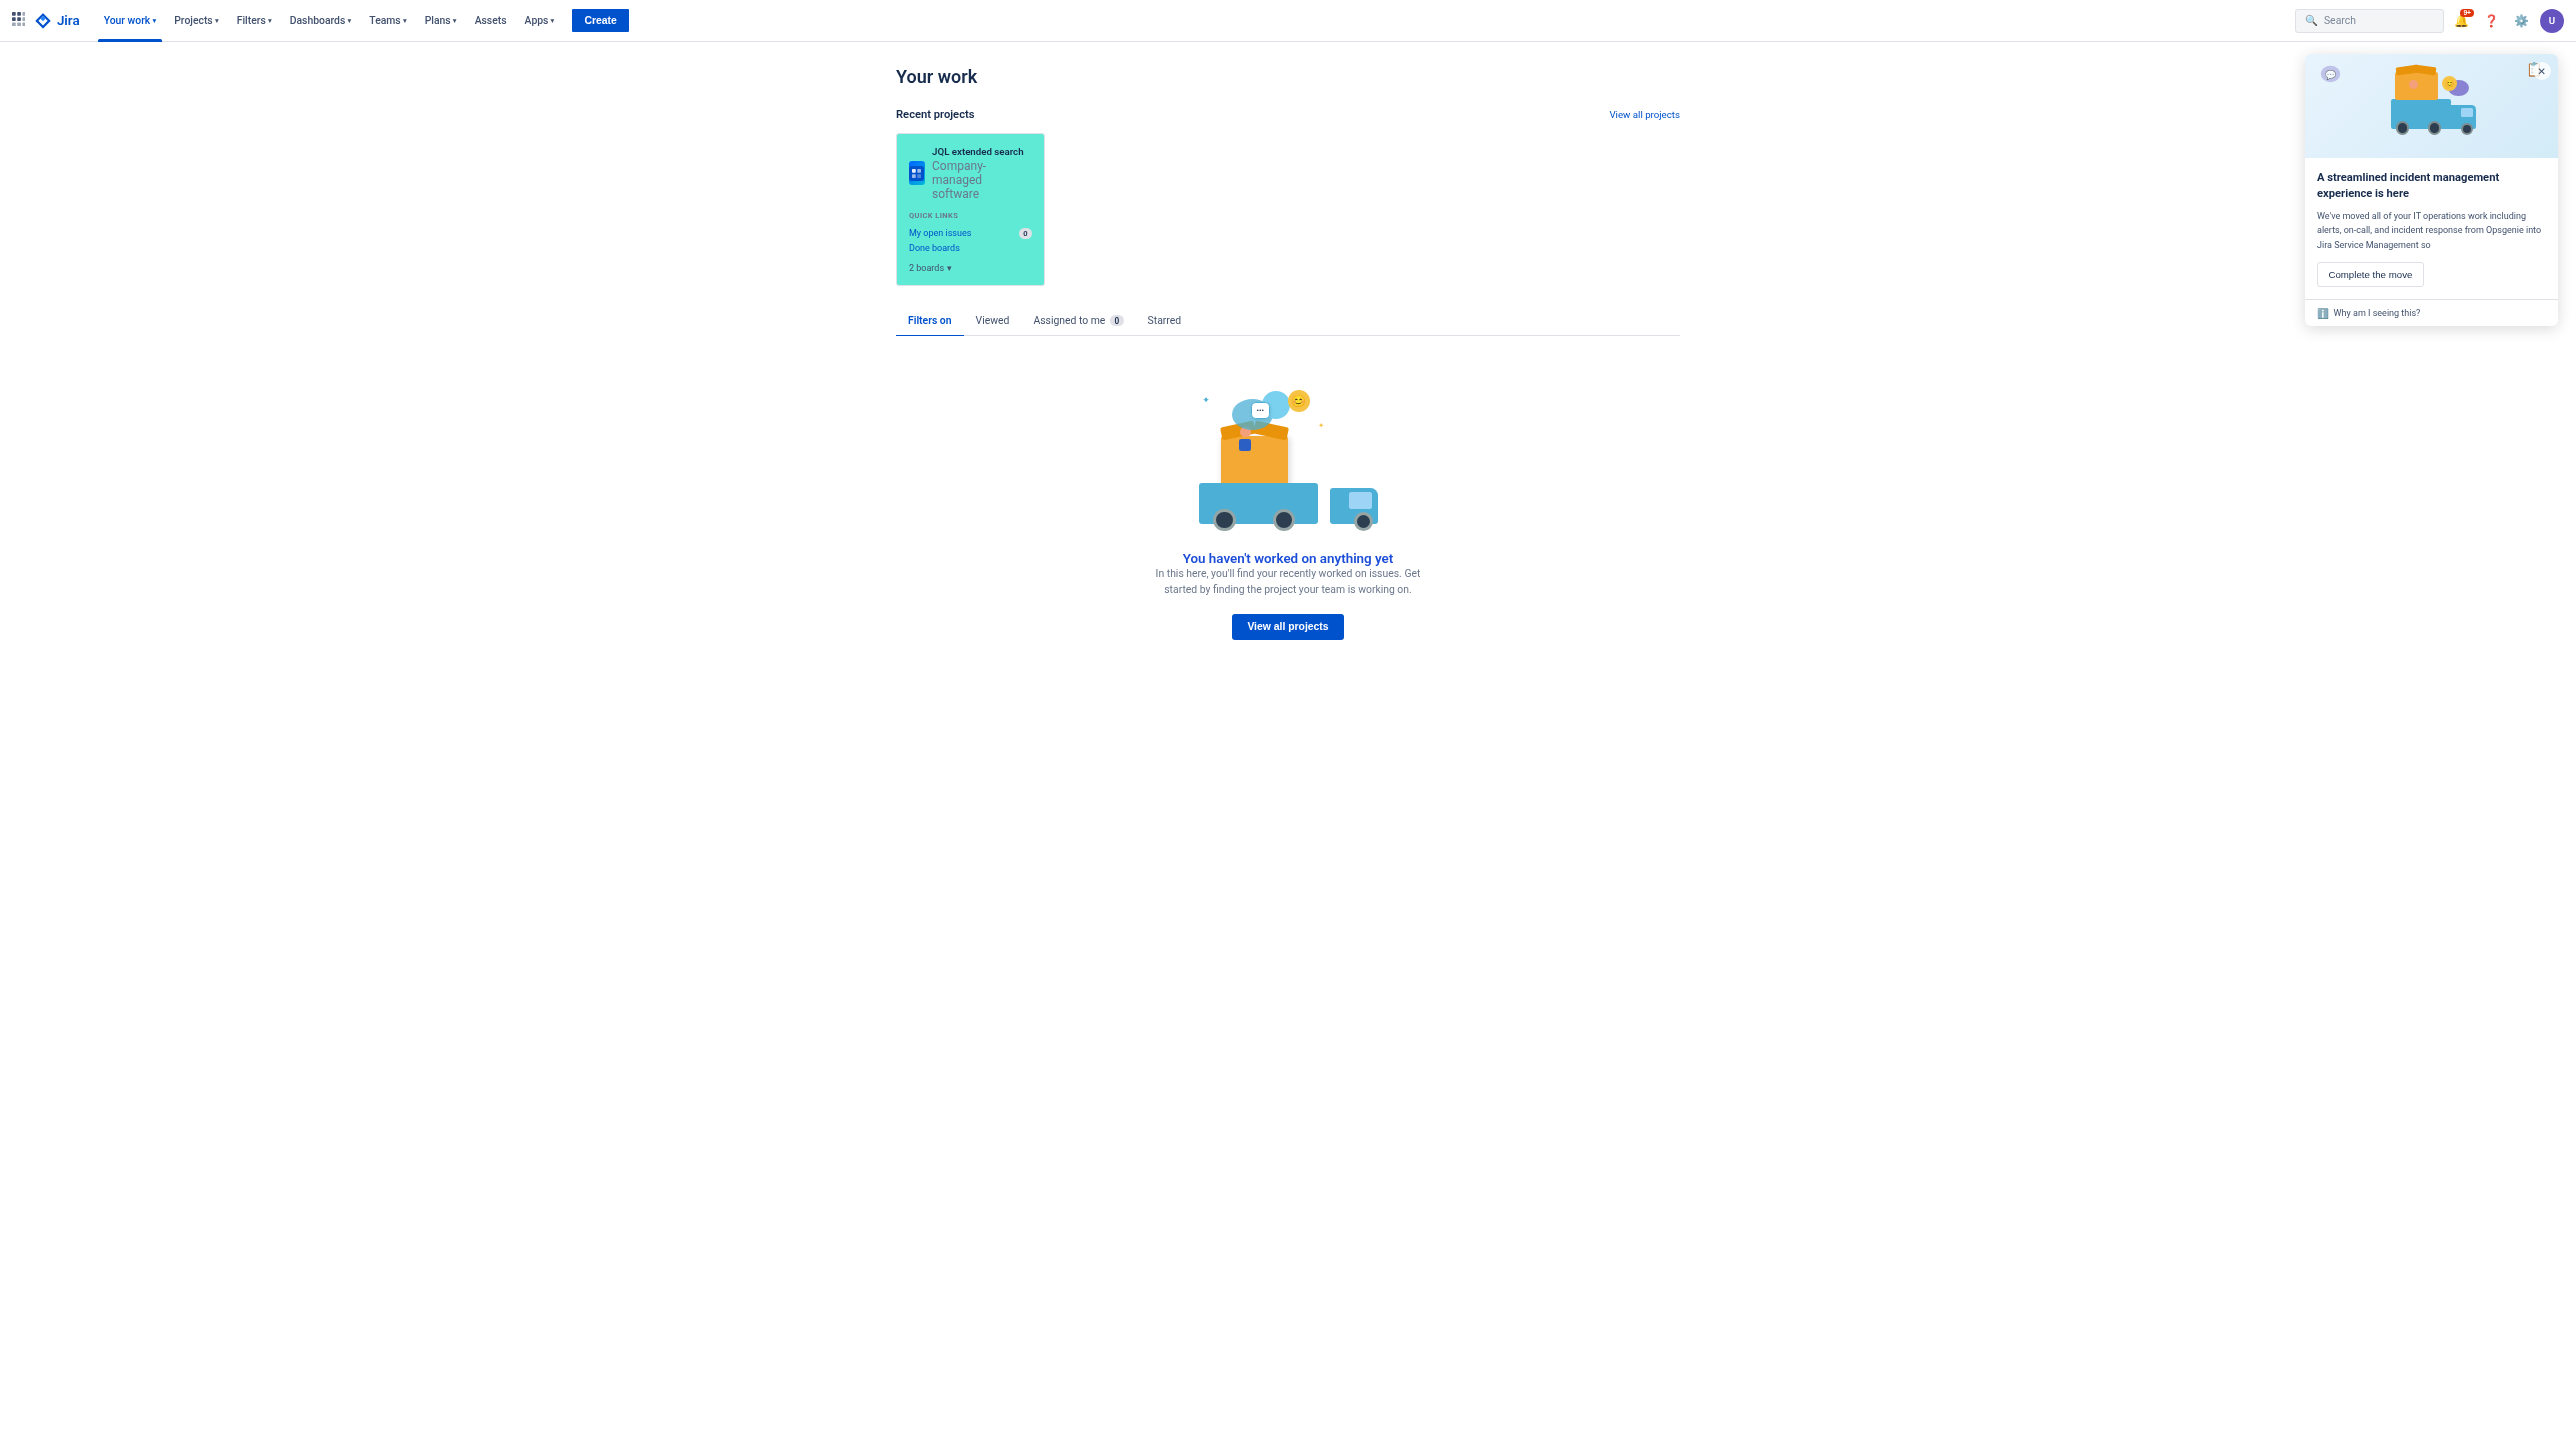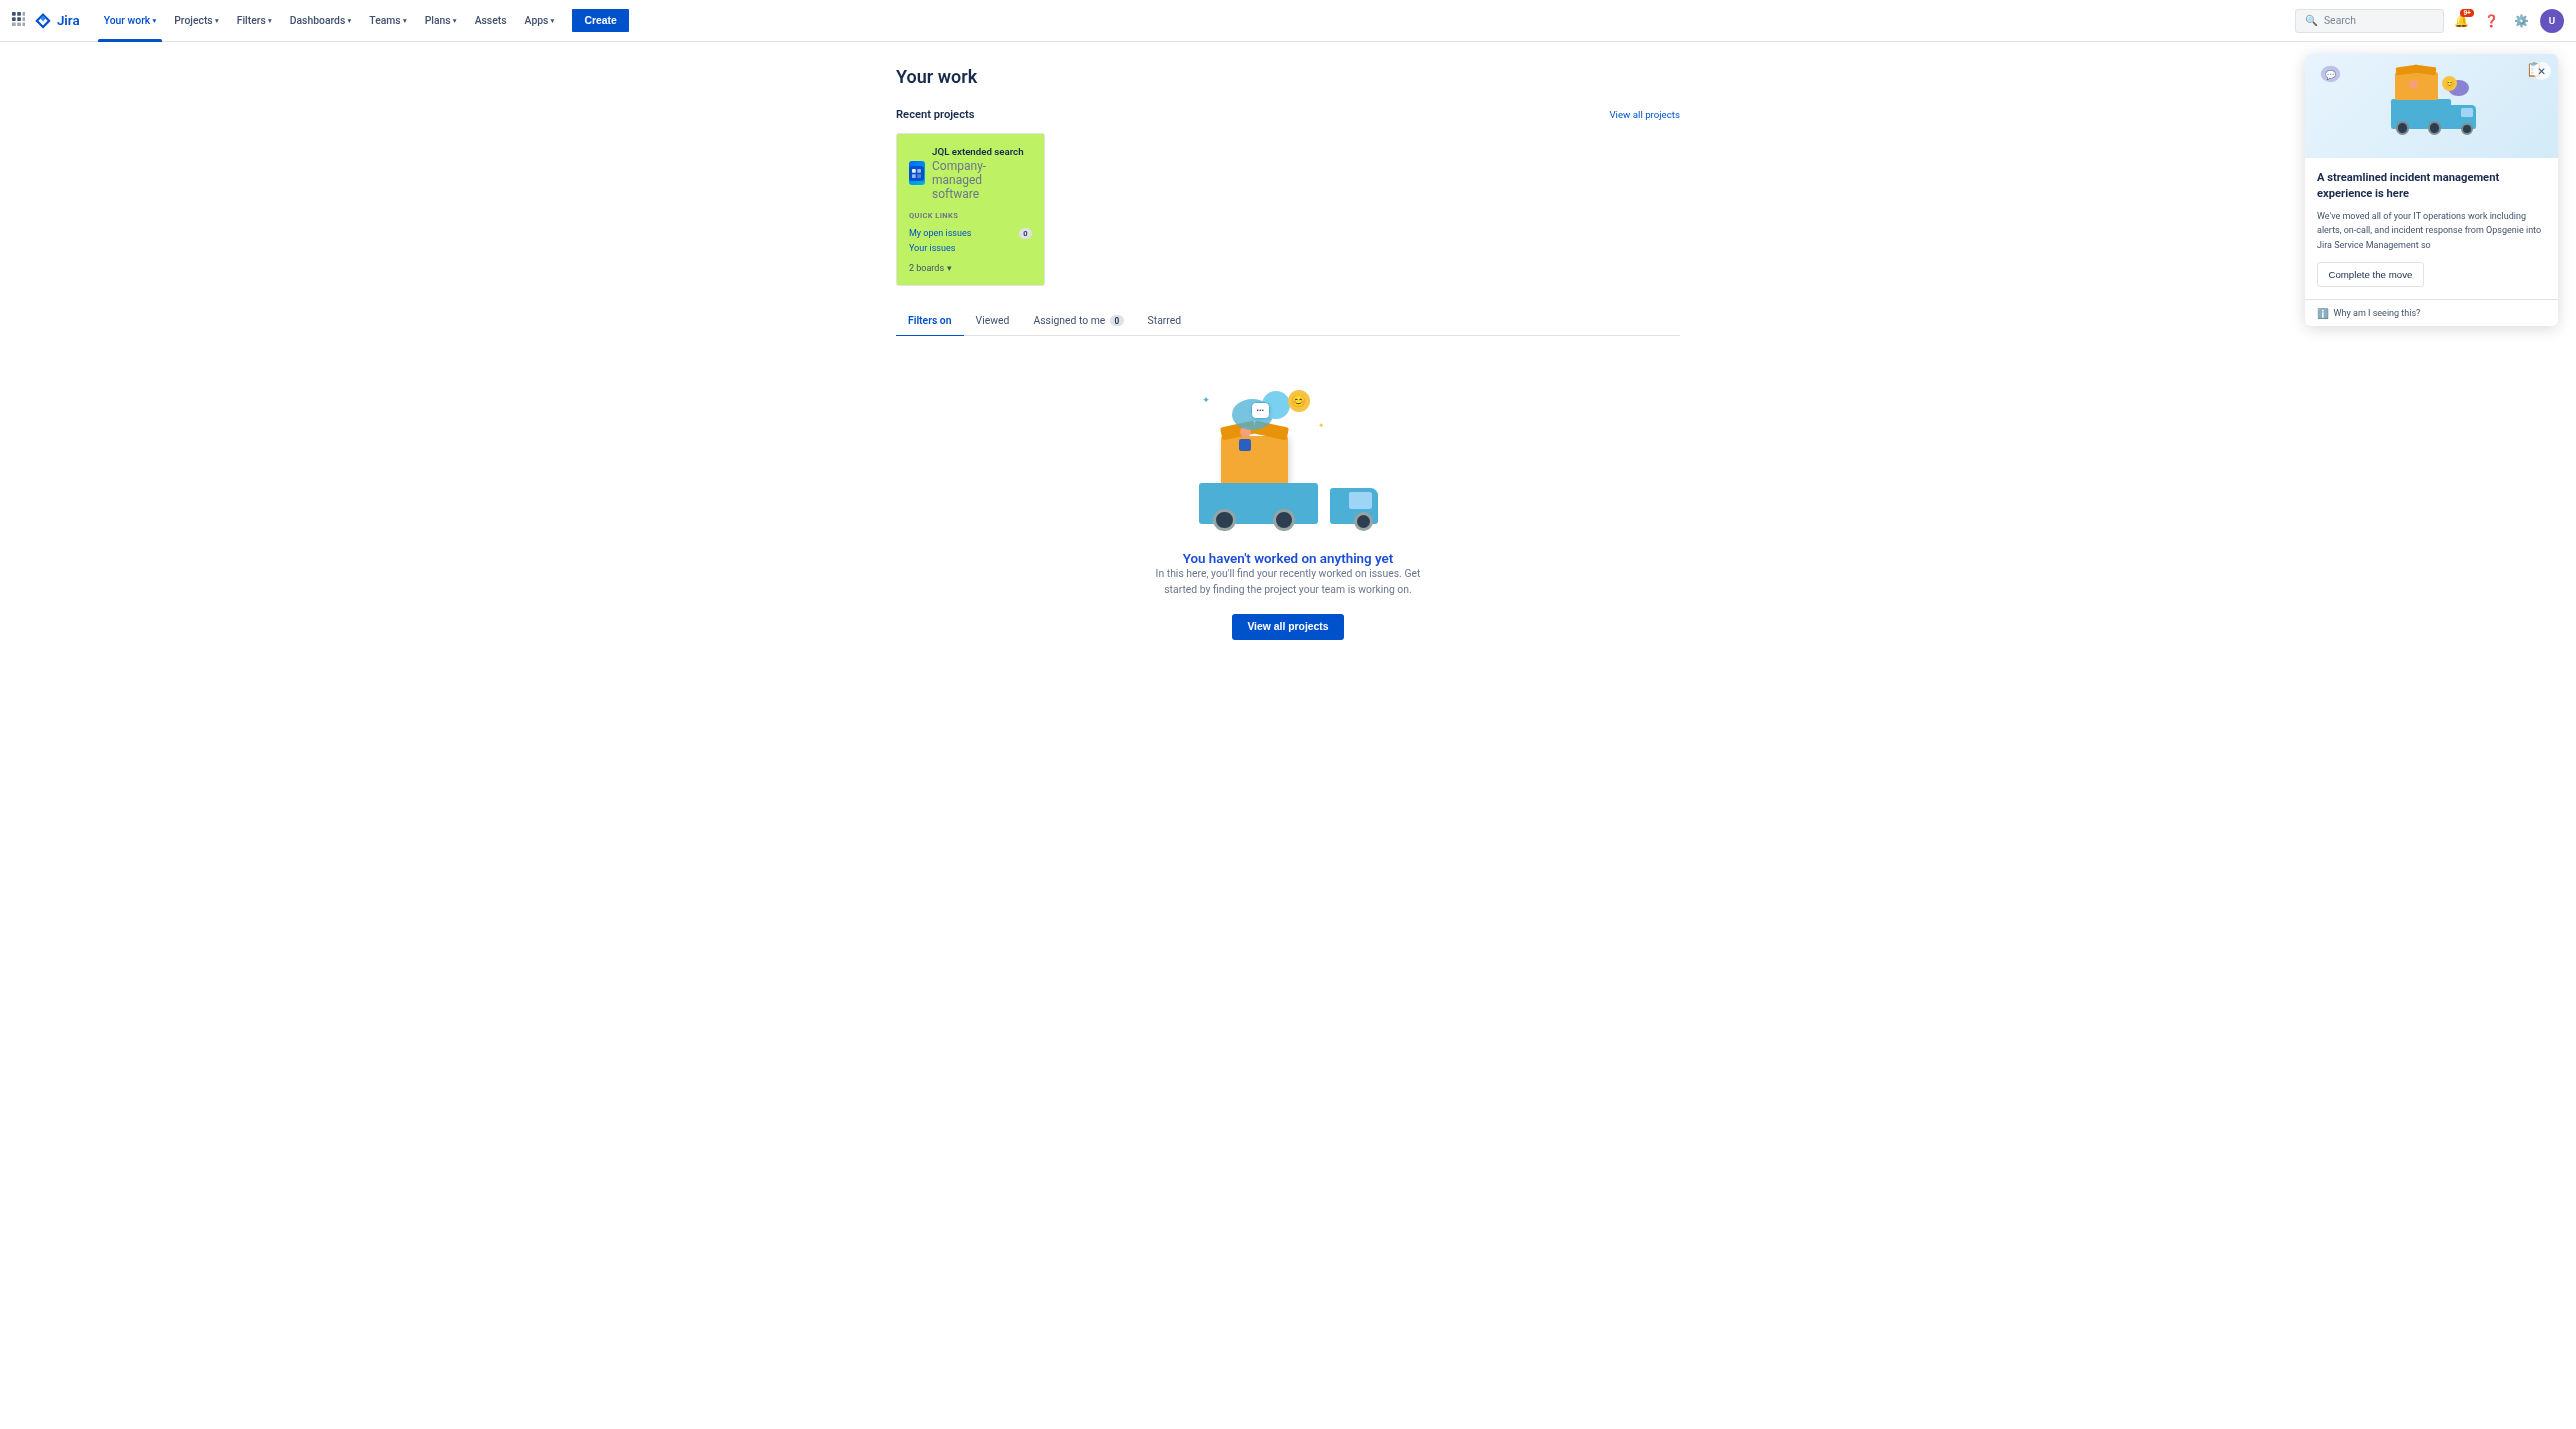--- a/index.html
+++ b/index.html
@@ -70,21 +70,21 @@
 
     .page-title { font-size: 18px; font-weight: 600; color: #172B4D; margin-bottom: 21px; }
 
     
     .section-header { display: flex; justify-content: space-between; align-items: center; margin-bottom: 12px; }
     .section-title { font-size: 11.2px; font-weight: 600; color: #172B4D; }
     .view-all-link { color: #0052CC; font-size: 9.7px; text-decoration: none; cursor: pointer; }
 
     
     .project-card {
-      border: 0.7px solid #dfe1e6; border-radius: 3px; background: #bef264;
+      border: 0.7px solid #dfe1e6; border-radius: 3px; background: #5eead4;
       padding: 12px; width: 149px; cursor: default;
     }
     .project-card-header { display: flex; align-items: center; gap: 7.5px; margin-bottom: 10.4px; }
     .project-icon {
       width: 24px; height: 24px; border-radius: 3px;
       background: linear-gradient(135deg, #0065FF, #00B8D9);
       display: flex; align-items: center; justify-content: center;
       color: #fff; font-size: 10.4px; font-weight: 700;
     }
     .project-name { font-size: 9.7px; font-weight: 600; color: #172B4D; line-height: 1.3; }
@@ -327,21 +327,21 @@
           <div class="project-name">JQL extended search</div>
           <div class="project-type">Company-managed software</div>
         </div>
       </div>
       <div class="quick-links-label">QUICK LINKS</div>
       <div class="quick-link-row">
         <span>My open issues</span>
         <span class="quick-link-count">0</span>
       </div>
       <div class="quick-link-row">
-        <span>Your issues</span>
+        <span>Done boards</span>
       </div>
       <div class="boards-row">
         <span>2 boards</span>
         <span>▾</span>
       </div>
     </div>
 
     <div class="tabs-bar">
       <div class="tab-item active">
         <span>Filters on</span>

